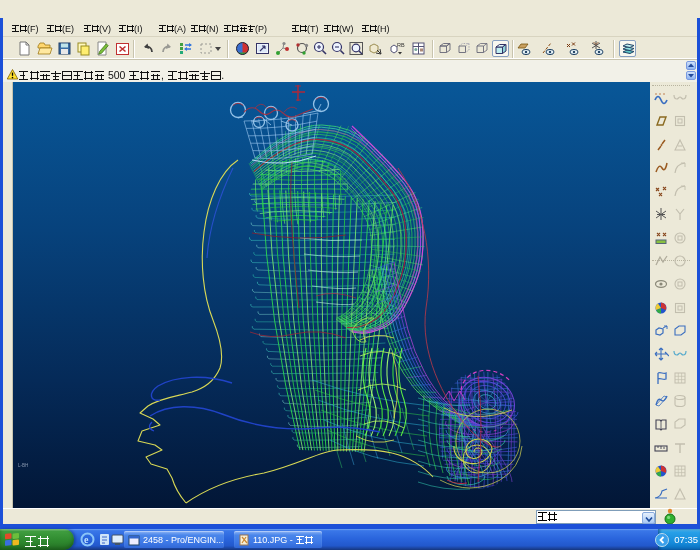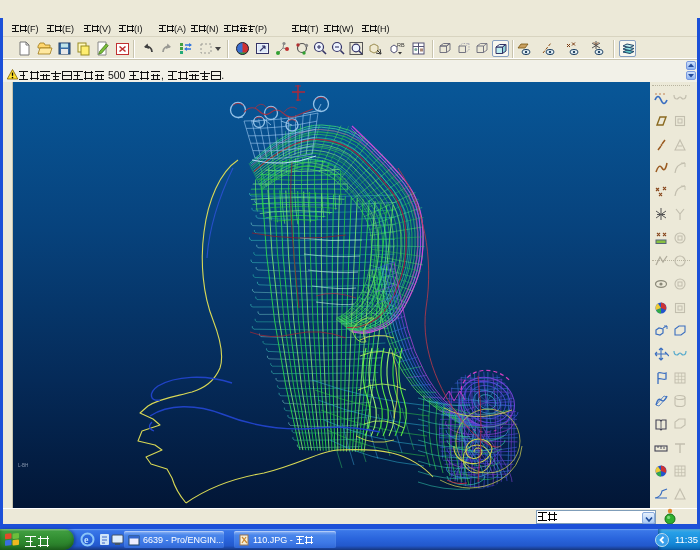--- a/index.html
+++ b/index.html
@@ -865,30 +865,30 @@
         </svg></span>
       <span class="qli" style="left:110px"><svg width="15" height="15">
           <rect x="2" y="3" width="11" height="8" rx="1" fill="#dfeefc" stroke="#456"></rect>
           <rect x="5" y="11" width="5" height="2" fill="#456"></rect>
         </svg></span>
       <span class="tkb" style="left:124px;width:100px">
         <svg width="12" height="12" style="flex:none;margin:0 3px 0 4px">
           <rect x="1" y="2" width="10" height="9" fill="#eef" stroke="#246"></rect>
           <rect x="1" y="2" width="10" height="2.5" fill="#36c"></rect>
         </svg>
-        <span>6639 - Pro/ENGIN...</span>
+        <span>2458 - Pro/ENGIN...</span>
       </span>
-      <span class="tkb" style="left:234px;width:102px">
+      <span class="tkb" style="left:234px;width:88px">
         <svg width="12" height="12" style="flex:none;margin:0 3px 0 4px">
           <rect x="2" y="1" width="8" height="10" fill="#f8f0d8" stroke="#975"></rect>
           <path d="M4 3l5 6M8 3L4 9" stroke="#c83" stroke-width="1.2"></path>
         </svg>
         <span>110.JPG - <i class="cj  pa"></i><i class="cj  pb"></i></span>
       </span>
       <div id="tray">
         <svg width="16" height="16" style="position:absolute;left:-4px;top:2.5px">
           <circle cx="8" cy="8" r="7" fill="#1a7ad0"></circle>
           <circle cx="8" cy="8" r="6.5" fill="#3aa0ec" stroke="#bde"></circle>
           <path d="M9.5 5l-3 3 3 3" fill="none" stroke="#fff" stroke-width="1.8"></path>
         </svg>
-        <span id="clock">11:35</span>
+        <span id="clock">07:35</span>
       </div>
     </div>
 </div>
 </body></html>

